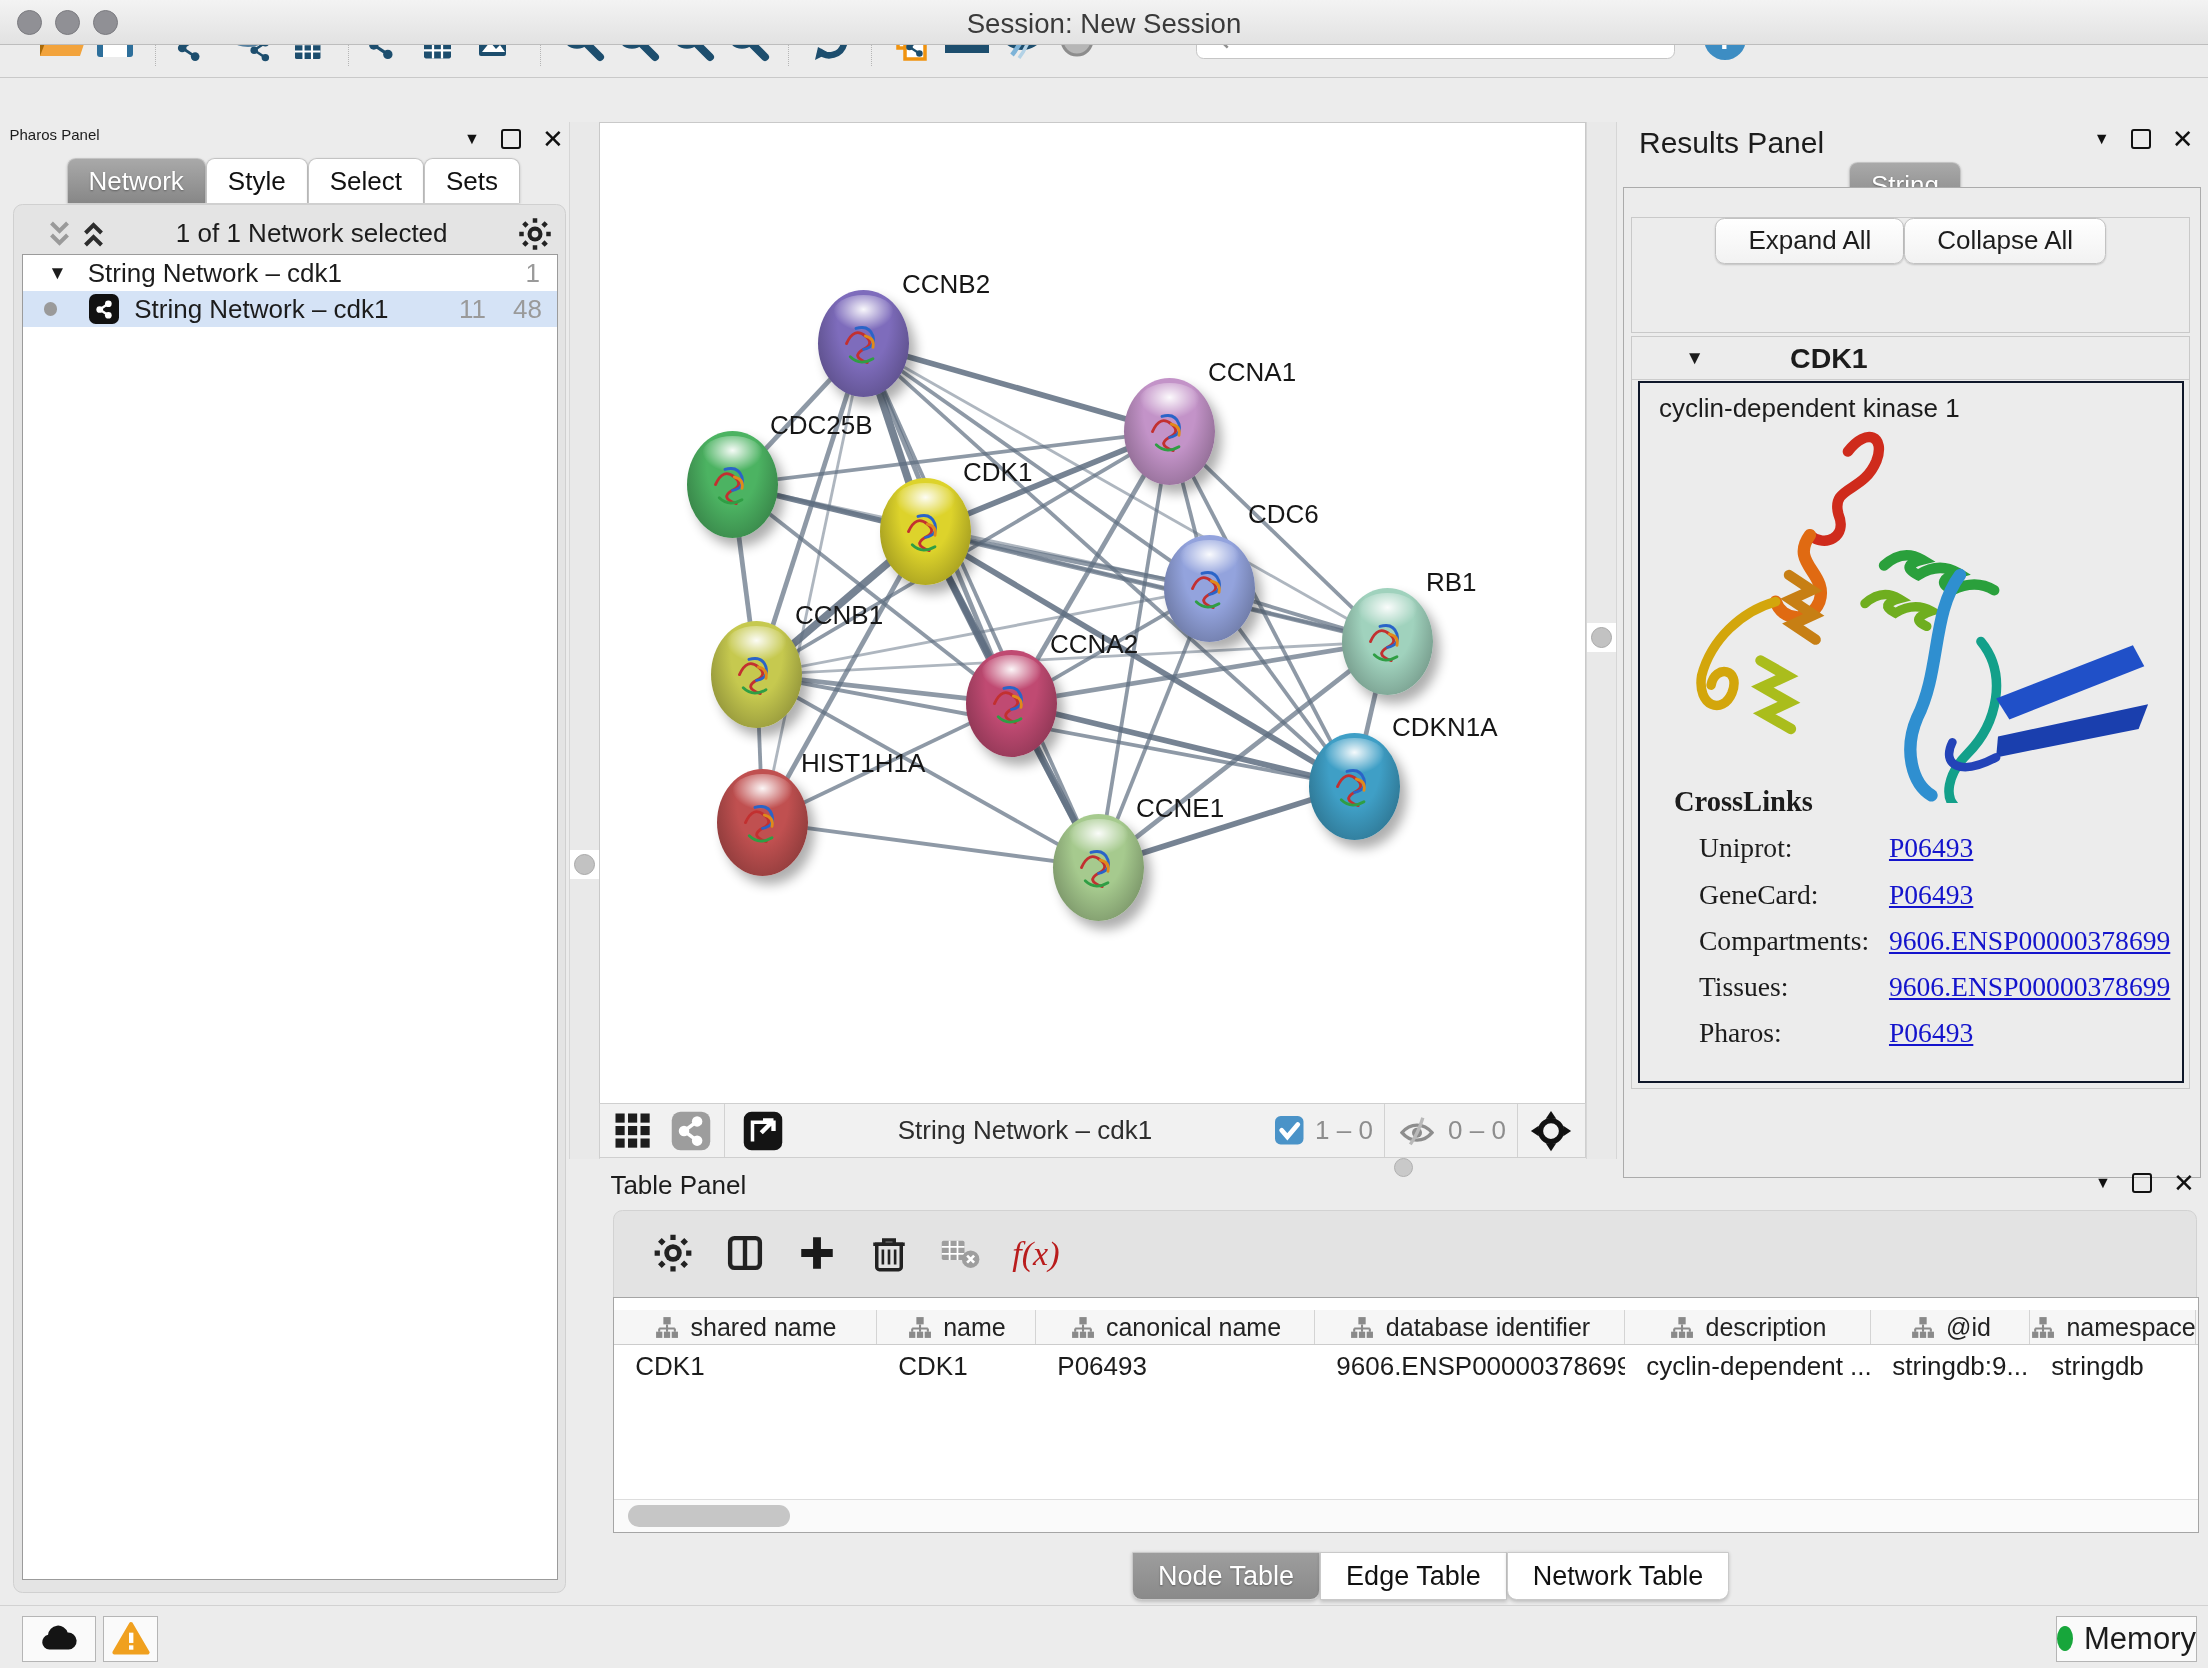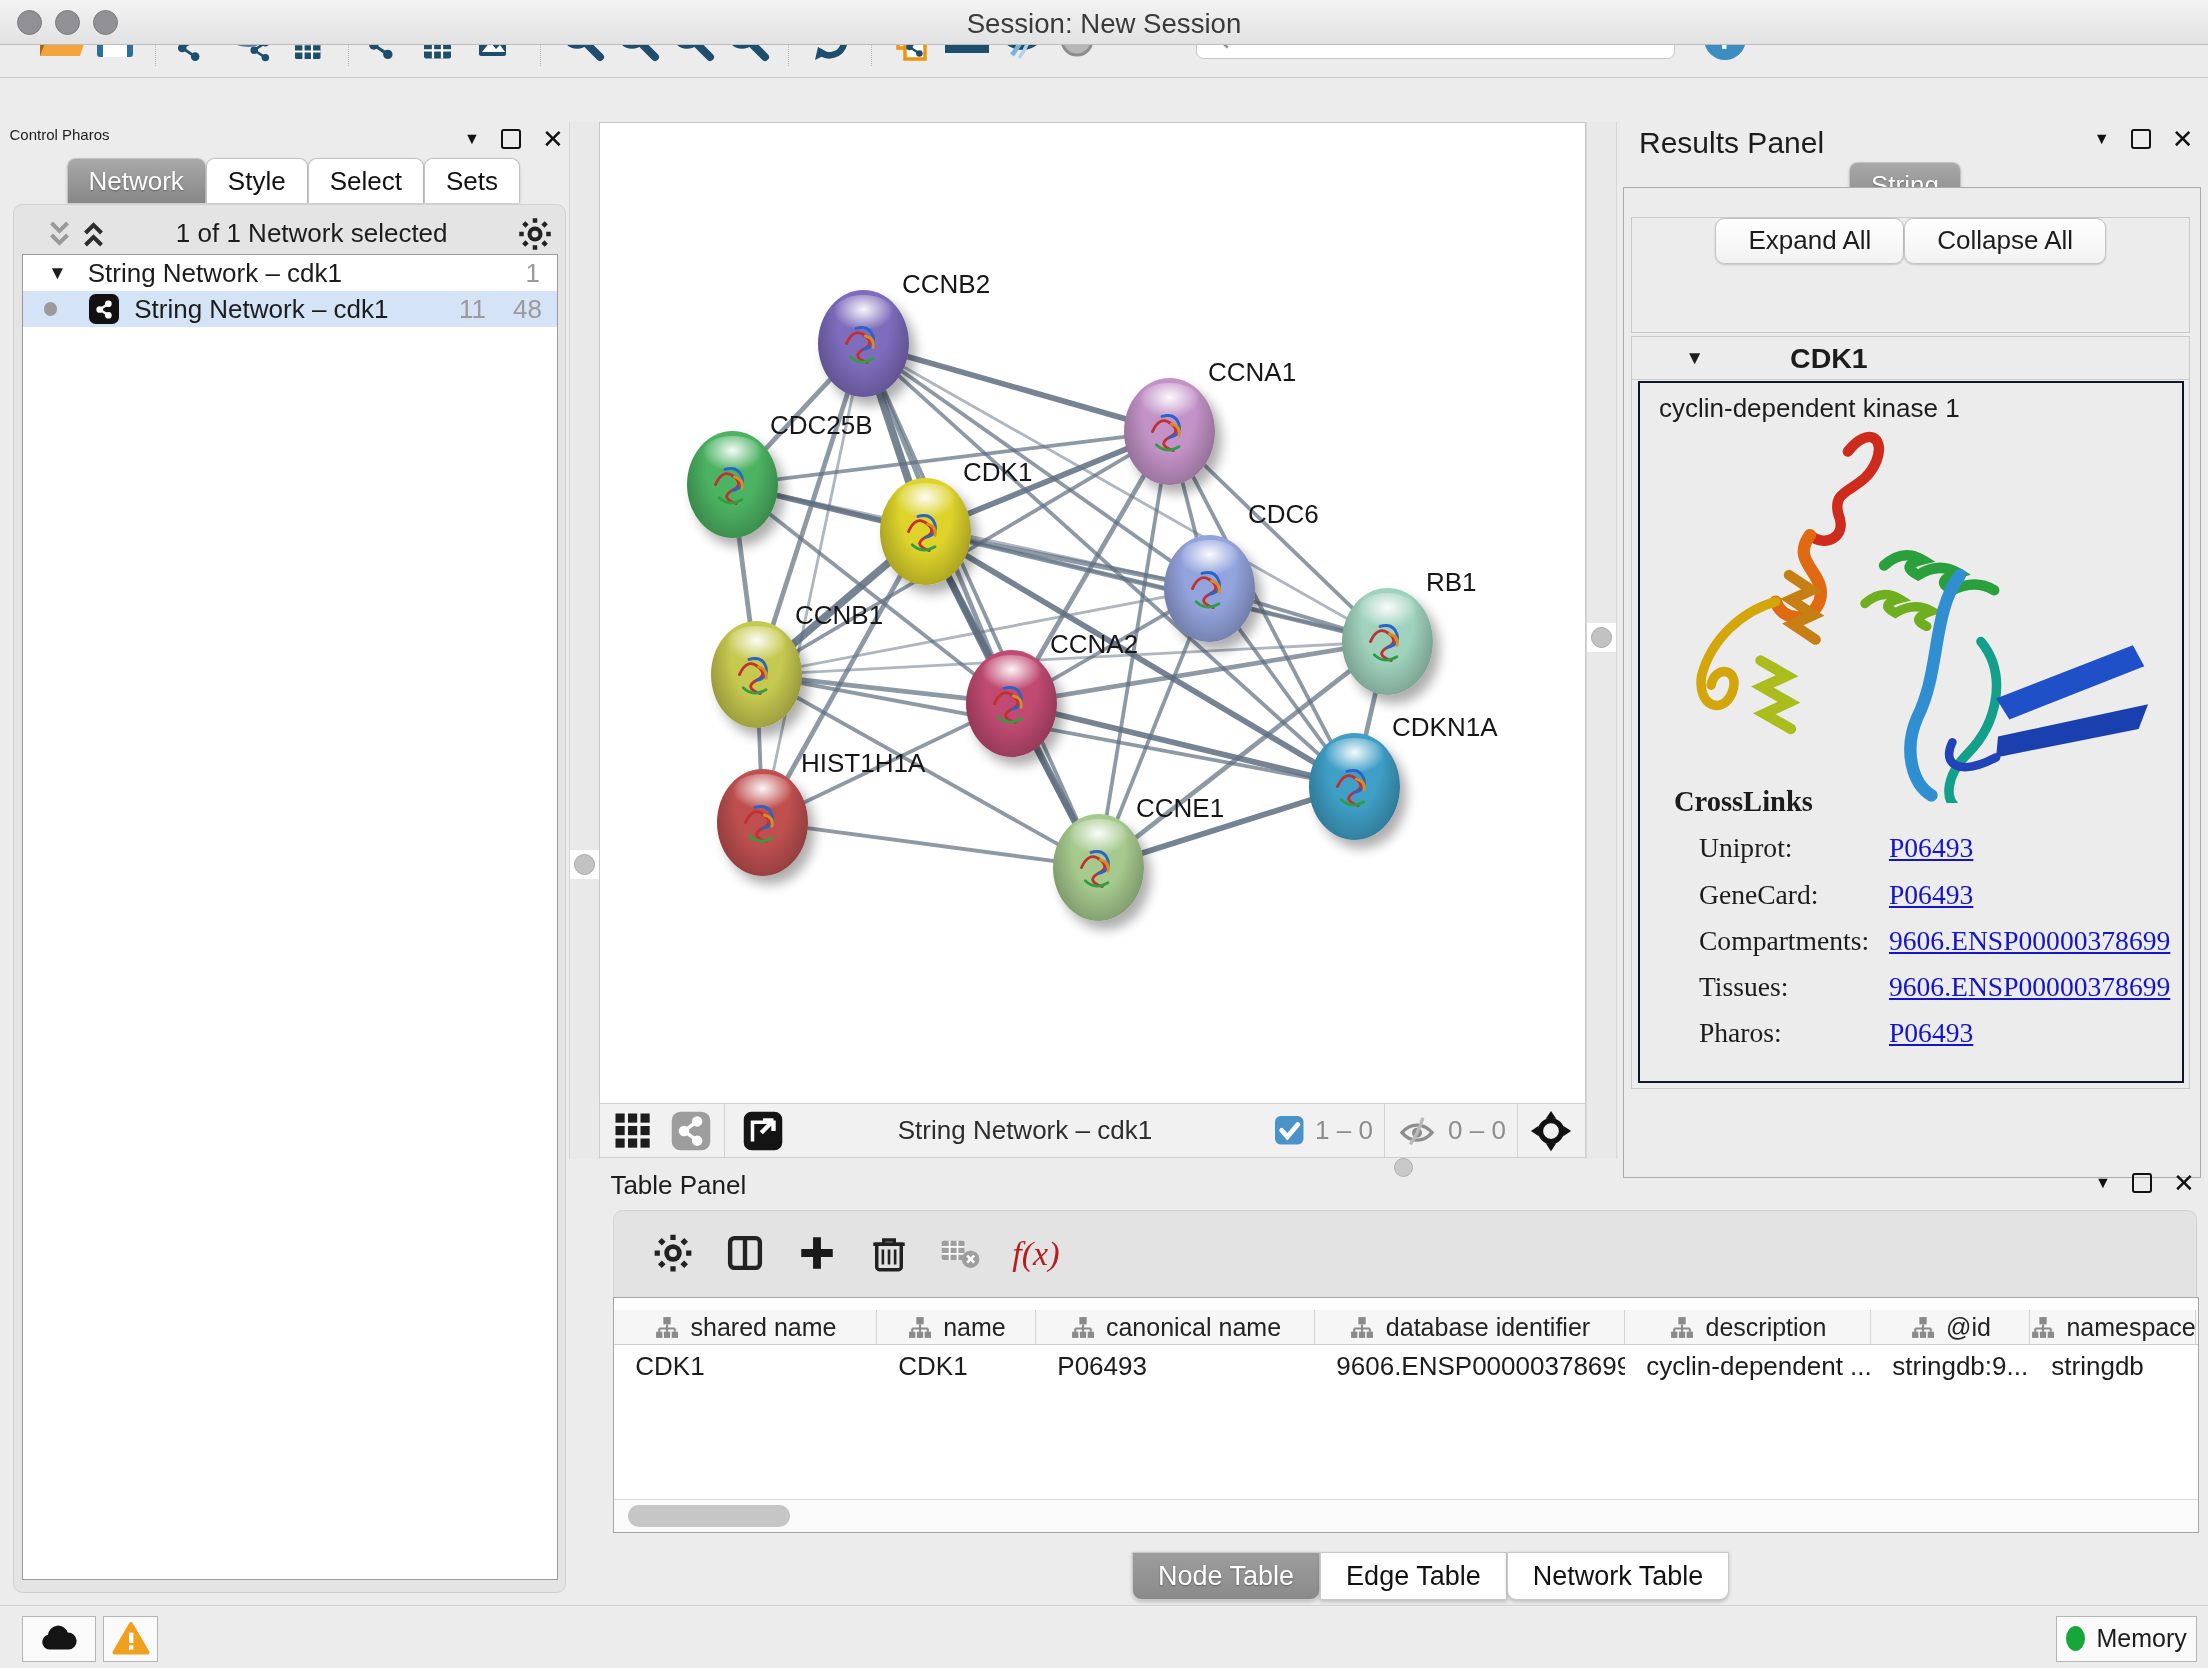--- a/index.html
+++ b/index.html
@@ -102,21 +102,21 @@
   #tp-tabs{left:533px;top:384px;display:flex;}
   .btab{height:46px;display:inline-flex;align-items:center;justify-content:center;font-size:27px;
     background:#fff;border:1px solid #c9c9c9;padding:0 25px;box-shadow:0 1.9px 3.8px rgba(0,0,0,.2);color:#111;}
   .btab:first-child{border-radius:0 0 9.5px 9.5px;}
   .btab:last-child{border-radius:0 0 9.5px 9.5px;}
   .btab.active{background:linear-gradient(#9d9d9d,#8a8a8a);color:#fff;text-shadow:0 1px 1.9px rgba(0,0,0,.35);}
   
   #statusbar{left:0;top:1605px;width:2208px;height:63px;background:#ececec;border-top:1px solid #d2d2d2;}
   .sb-btn{position:absolute;top:9.5px;height:44px;background:#fafafa;border:1.9px solid #b5b5b5;
     display:flex;align-items:center;justify-content:center;}
-  #memory-btn{left:2056px;width:139px;gap:11.4px;font-size:25px;}
+  #memory-btn{left:2056px;width:139px;gap:11.4px;font-size:31px;}
   #memory-dot{width:19px;height:25px;border-radius:50%;background:#17a63b;}
 </style>
 </head>
 <body>
 
 <div id="titlebar" class="abs">
   <span class="tl abs" style="left:17px"></span>
   <span class="tl abs" style="left:55px"></span>
   <span class="tl abs" style="left:93px"></span>
   <div id="win-title" class="abs">Session: New Session</div>
@@ -294,21 +294,21 @@
   </span>
   <span id="help-btn" class="tb-btn">
     <svg viewBox="0 0 48 48">
       <circle cx="24" cy="24" r="21" fill="#3d8dc3"></circle>
       <text x="24" y="34" font-size="30" font-weight="bold" fill="#fff" text-anchor="middle" font-family="Liberation Sans,sans-serif">?</text>
     </svg>
   </span>
 </div>
 
 <div id="control-panel" class="abs">
-  <div class="abs" style="left:0;top:3.8px">Control Pharos</div>
+  <div class="abs" style="left:0;top:3.8px">Pharos Panel</div>
   <div class="abs pc" style="right:3.8px;top:3.8px">
     <span class="pc-min">▼</span>
     <span class="pc-float"></span>
     <span class="pc-close">✕</span>
   </div>
   <div id="cp-tabs" class="abs">
       <span class="tab active">Network</span>
       <span class="tab">Style</span>
       <span class="tab">Select</span>
       <span class="tab">Sets</span>

